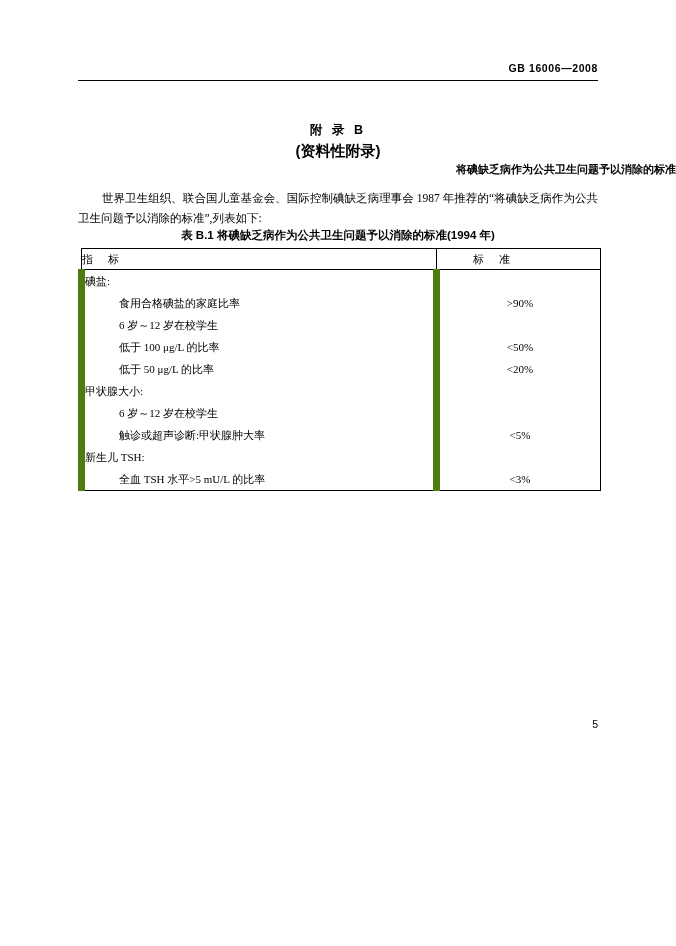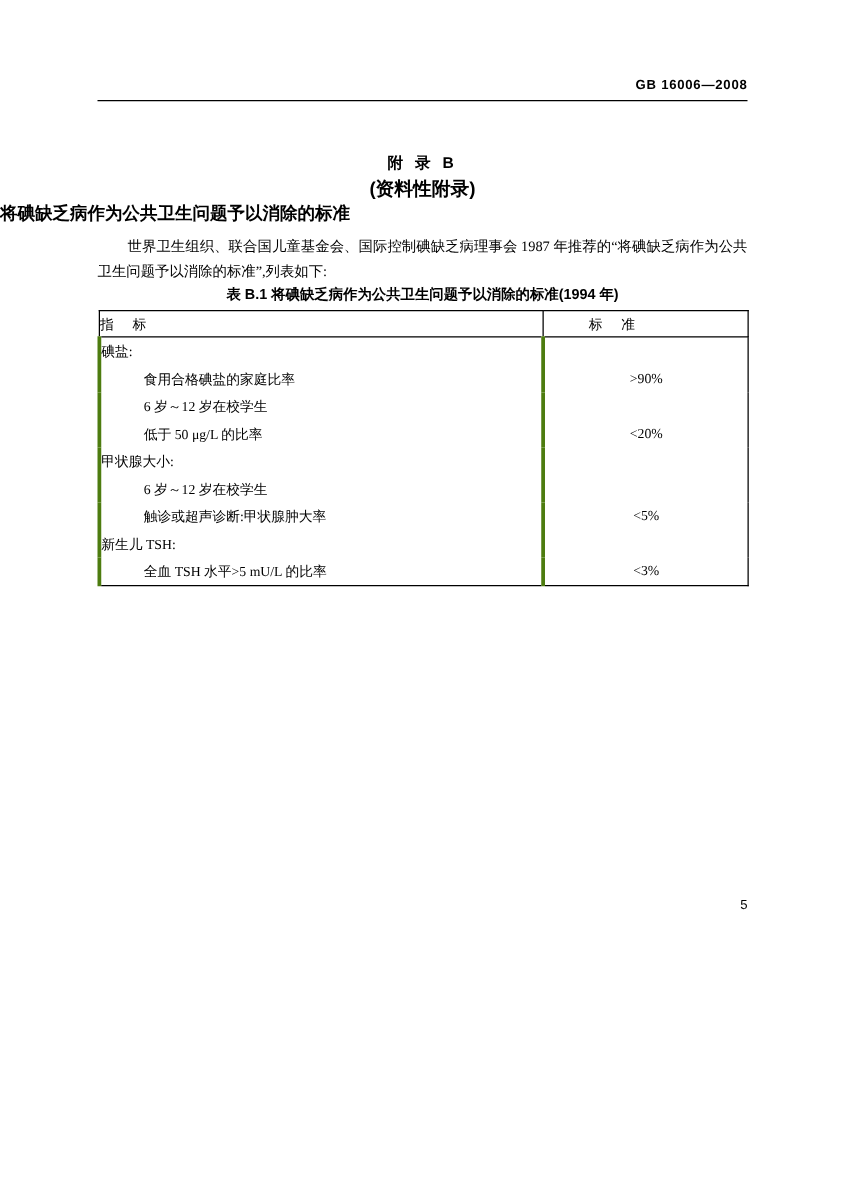--- a/index.html
+++ b/index.html
@@ -63,22 +63,22 @@
     text-align: center;
     font-size: 15px;
     font-weight: 700;
     font-family: "Liberation Sans", "DejaVu Sans", sans-serif;
   }
   .annex-title {
     position: absolute;
     top: 162px;
     left: 0;
     width: 676px;
-    text-align: left;
-    font-size: 14px;
+    text-align: right;
+    font-size: 11px;
     font-weight: 700;
     font-family: "Liberation Sans", "DejaVu Sans", sans-serif;
   }
 
   
   .para {
     position: absolute;
     top: 188px;
     left: 78px;
     width: 520px;
@@ -129,21 +129,21 @@
   table.std thead th.col2 {
     letter-spacing: 6px;
     padding-left: 36px;
   }
   .col1 { width: 355px; }
   .col2 { width: 164px; }
 
   table.std tbody td {
     height: 22px;
     vertical-align: middle;
-    border-left: 3px solid #4d7c0f;
+    border-left: 7px solid #4d7c0f;
     border-right: 1px solid #000;
     border-top: none;
     border-bottom: none;
   }
   table.std tbody tr:last-child td {
     border-bottom: 1px solid #000;
   }
   .c-ind {
     padding-left: 14px;
   }
@@ -189,20 +189,24 @@
           </tr>
           <tr>
             <td class="c-ind sub">食用合格碘盐的家庭比率</td>
             <td class="c-val">&gt;90%</td>
           </tr>
           <tr>
             <td class="c-ind sub">6 岁～12 岁在校学生</td>
             <td class="c-val"></td>
           </tr>
           <tr>
+            <td class="c-ind sub">低于 100 μg/L 的比率</td>
+            <td class="c-val">&lt;50%</td>
+          </tr>
+          <tr>
             <td class="c-ind sub">低于 50 μg/L 的比率</td>
             <td class="c-val">&lt;20%</td>
           </tr>
           <tr>
             <td class="c-ind">甲状腺大小:</td>
             <td class="c-val"></td>
           </tr>
           <tr>
             <td class="c-ind sub">6 岁～12 岁在校学生</td>
             <td class="c-val"></td>

